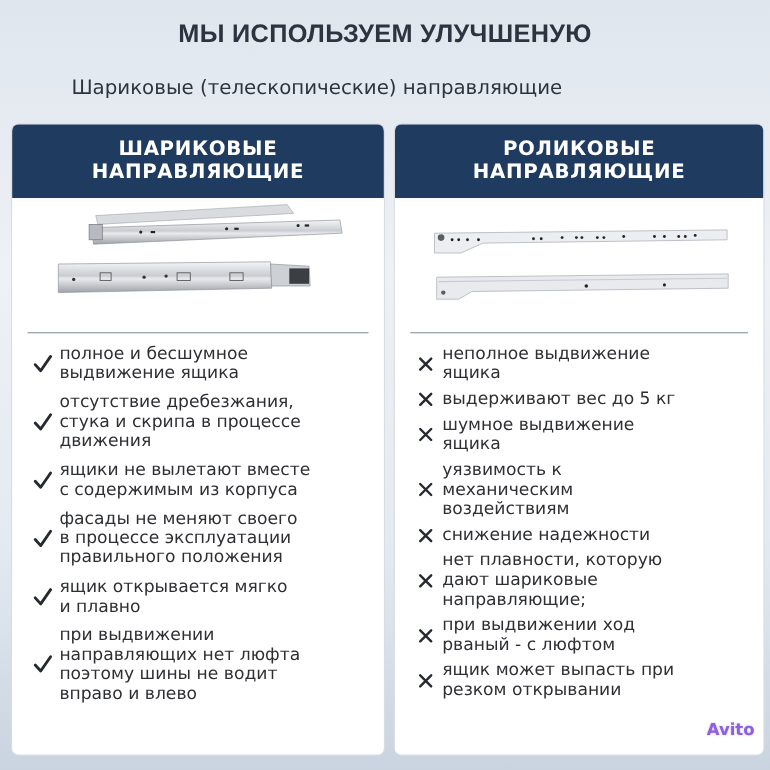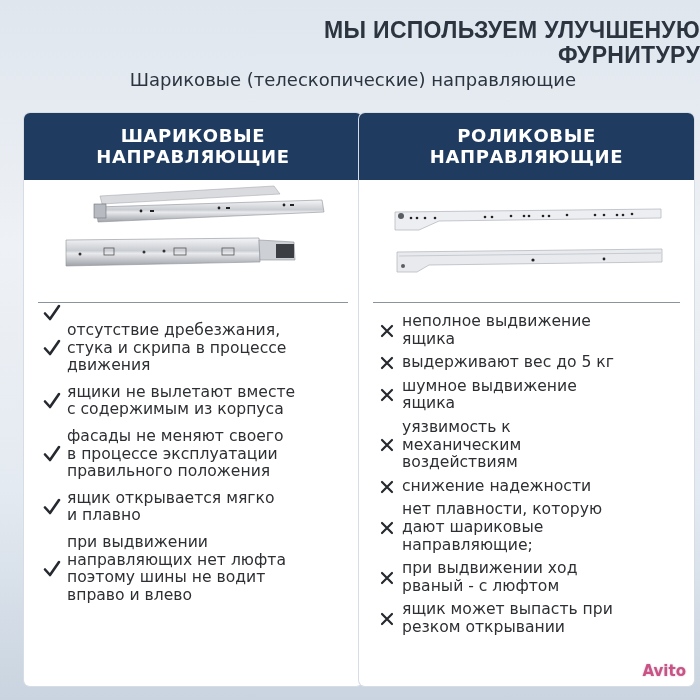--- a/index.html
+++ b/index.html
@@ -3,71 +3,70 @@
 <meta charset="utf-8">
 <style>
   * { box-sizing: border-box; margin: 0; padding: 0; }
   html, body { width: 700px; height: 700px; overflow: hidden; }
   body {
     background: linear-gradient(180deg, #dfe6ee 0%, #eef1f5 35%, #e4eaf1 70%, #c9d4e0 100%);
     font-family: "DejaVu Sans", sans-serif;
     position: relative;
     color: #2b2f36;
   }
-  .hero { position: absolute; top: 0; left: 0; width: 700px; height: 108px; text-align: right; }
+  .hero { position: absolute; top: 0; left: 0; width: 700px; height: 108px; text-align: center; }
   .hero-title {
     position: absolute; top: 18px; left: 0; width: 700px;
     font-family: "Liberation Sans", sans-serif;
     font-weight: 700; font-size: 23px; line-height: 25px;
     color: #2c3440; letter-spacing: 0.3px;
   }
   .hero-sub {
     position: absolute; top: 69px; left: 0; width: 576px;
     font-family: "DejaVu Sans", sans-serif;
     font-size: 18px; line-height: 22px; color: #2c3440;
   }
   .panel {
     position: absolute; top: 113px; height: 573px;
     background: #ffffff; border-radius: 6px;
     box-shadow: 0 0 0 1px #d7dde5;
     overflow: hidden;
   }
-  .panel.left { left: 24px; width: 338px; }
+  .panel.left { left: 11px; width: 338px; }
   .panel.right { left: 359px; width: 335px; }
   .panel-head {
     height: 67px; background: #1f3b60;
     color: #ffffff; text-align: center;
     font-family: "DejaVu Sans", sans-serif; font-weight: 700;
     font-size: 18px; line-height: 21px; letter-spacing: 0.6px;
     padding-top: 12px;
   }
   .panel-head span { display: block; }
   .photo { position: relative; height: 122px; }
   .divider { position: absolute; top: 189px; left: 14px; right: 14px; height: 1px; background: #8b939d; }
   .items { position: absolute; top: 200px; left: 0; right: 0; }
   .item { position: relative; padding-left: 43px; padding-right: 6px;
     font-family: "DejaVu Sans", sans-serif; font-size: 15.6px; line-height: 17.6px; color: #2d2f33; }
   .item .mark { position: absolute; left: 18px; top: 50%; transform: translateY(-50%); width: 20px; height: 20px; }
   .item .mark svg { display: block; }
   .item .txt span { display: block; white-space: nowrap; }
   .left .item { margin-bottom: 9px; }
   .right .item { margin-bottom: 6px; }
   .avito {
-    position: absolute; right: 14px; bottom: 20px;
-    color: #be185d; opacity: 0.75; font-family: "DejaVu Sans", sans-serif;
+    position: absolute; right: 14px; bottom: 28px;
+    color: #6d28d9; opacity: 0.75; font-family: "DejaVu Sans", sans-serif;
     font-size: 15px; font-weight: 700; text-shadow: 0 0 2px #9aa6b4;
   }
 </style>
 </head>
 <body>
 
 <div class="hero">
   <div class="hero-title">
     <div>МЫ ИСПОЛЬЗУЕМ УЛУЧШЕНУЮ</div>
-    <div>ФУРНИТУРУ</div>
   </div>
   <div class="hero-sub">Шариковые (телескопические) направляющие</div>
 </div>
 
 <div class="panel left">
   <div class="panel-head">
     <span>ШАРИКОВЫЕ</span>
     <span>НАПРАВЛЯЮЩИЕ</span>
   </div>
   <div class="photo">
@@ -103,20 +102,24 @@
     </svg>
   </div>
   <div class="divider"></div>
   <div class="items">
     <div class="item">
       <span class="mark">
           <svg width="20" height="20" viewBox="0 0 20 20">
             <path d="M3 10.5 L8 16 L17 3" fill="none" stroke="#262a30" stroke-width="2.6" stroke-linecap="round" stroke-linejoin="round"></path>
           </svg>
         </span>
+      <div class="txt">
+          <span>полное и бесшумное</span>
+          <span>выдвижение ящика</span>
+        </div>
     </div>
     <div class="item">
       <span class="mark">
           <svg width="20" height="20" viewBox="0 0 20 20">
             <path d="M3 10.5 L8 16 L17 3" fill="none" stroke="#262a30" stroke-width="2.6" stroke-linecap="round" stroke-linejoin="round"></path>
           </svg>
         </span>
       <div class="txt">
           <span>отсутствие дребезжания,</span>
           <span>стука и скрипа в процессе</span>

